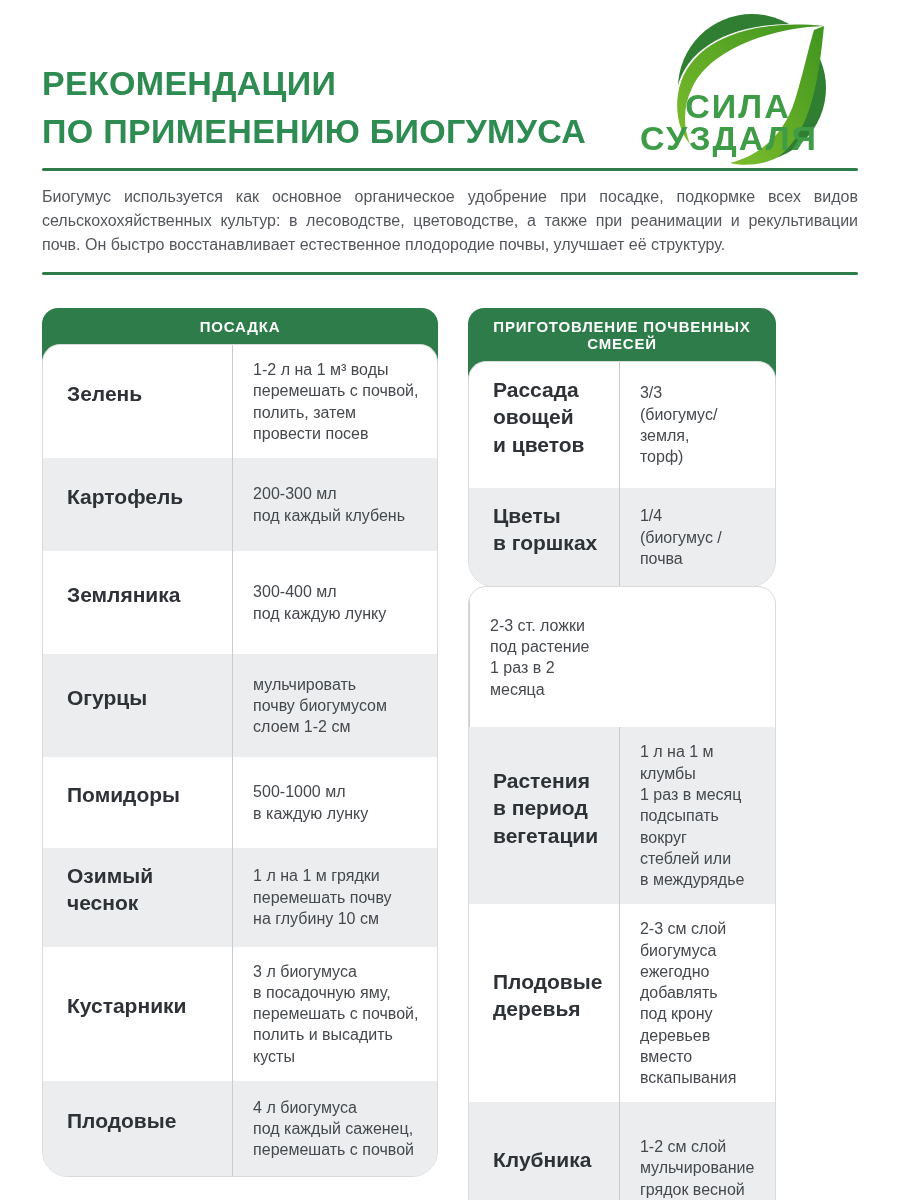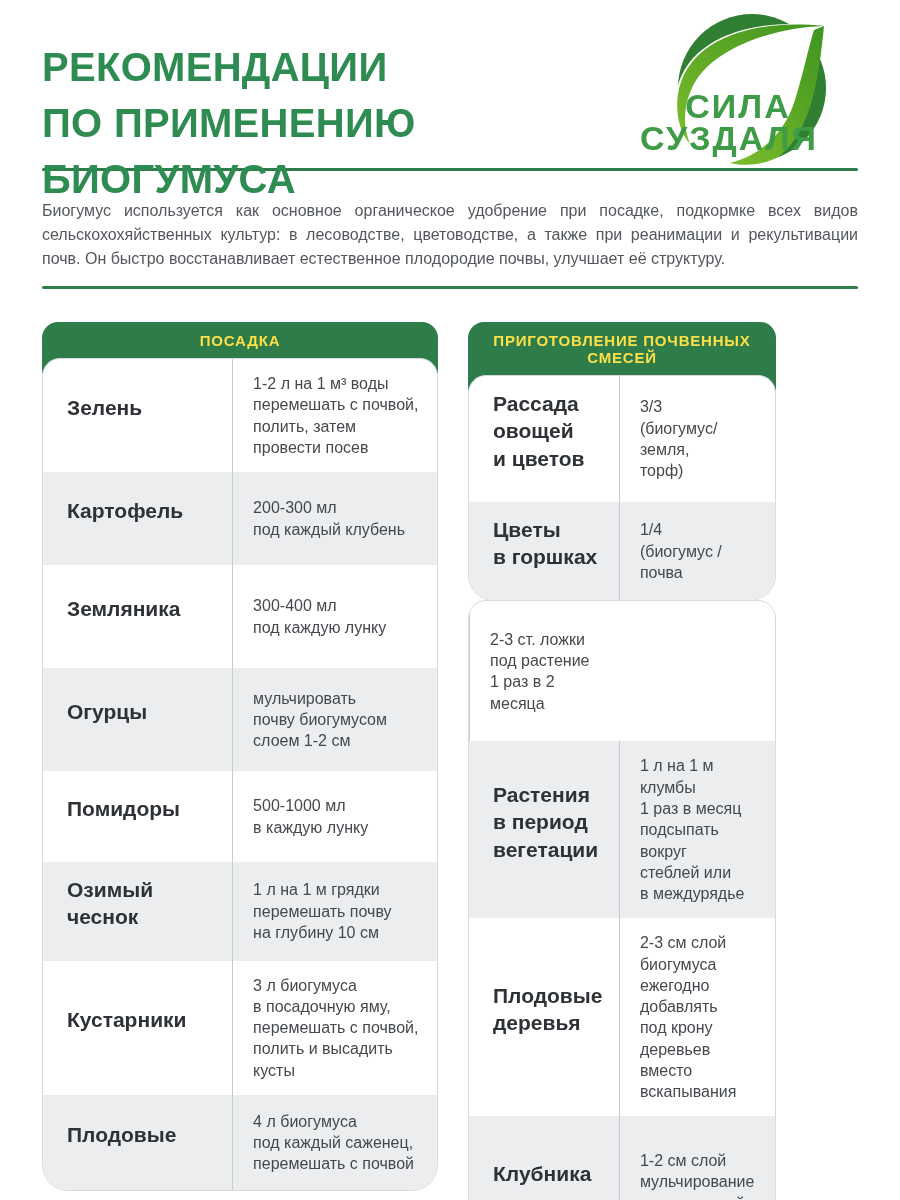--- a/index.html
+++ b/index.html
@@ -21,43 +21,43 @@
   body{
     width:900px;height:1200px;background:#ffffff;
     font-family:"Liberation Sans", sans-serif;
     -webkit-font-smoothing:antialiased;
   }
   .page{padding:0 42px;}
 
   
   .hdr{display:flex;justify-content:space-between;align-items:flex-start;height:168px;padding-top:8px;}
   h1{
-    margin:31px 0 0;font-size:40px;line-height:1.4;font-weight:800;
+    margin:52px 0 0;font-size:34px;line-height:1.4;font-weight:800;
     color:var(--green-title);letter-spacing:.3px;
   }
   h1 span{display:block;}
   .logo{width:232px;flex:none;margin-top:2px;}
   .logo svg{display:block;width:232px;height:162px;}
 
   
   .rule{height:3px;background:var(--green-rule);border-radius:2px;}
   .intro{
     font-size:16px;line-height:1.5;color:var(--text-intro);
-    text-align:justify;margin:28px 0 15px;
+    text-align:justify;margin:14px 0 15px;
   }
 
   
   .columns{display:flex;gap:30px;margin-top:33px;align-items:flex-start;}
   .col-left{width:396px;flex:none;}
   .col-right{width:308px;flex:none;display:flex;flex-direction:column;gap:20px;}
 
   
   .card{width:100%;}
   .card-head{
-    background:var(--green-band);color:#fde047;text-align:center;
+    background:var(--green-band);color:#ffffff;text-align:center;
     font-size:15px;font-weight:700;letter-spacing:.8px;
     border-radius:16px 16px 0 0;padding:10px 8px 30px;
   }
   .card-body{
     background:#fff;margin-top:-21px;overflow:hidden;
     border:1.5px solid var(--border);
     border-radius:18px 18px 26px 26px;
   }
   .row{display:flex;}
   .row:nth-child(even){background:var(--row-gray);}

